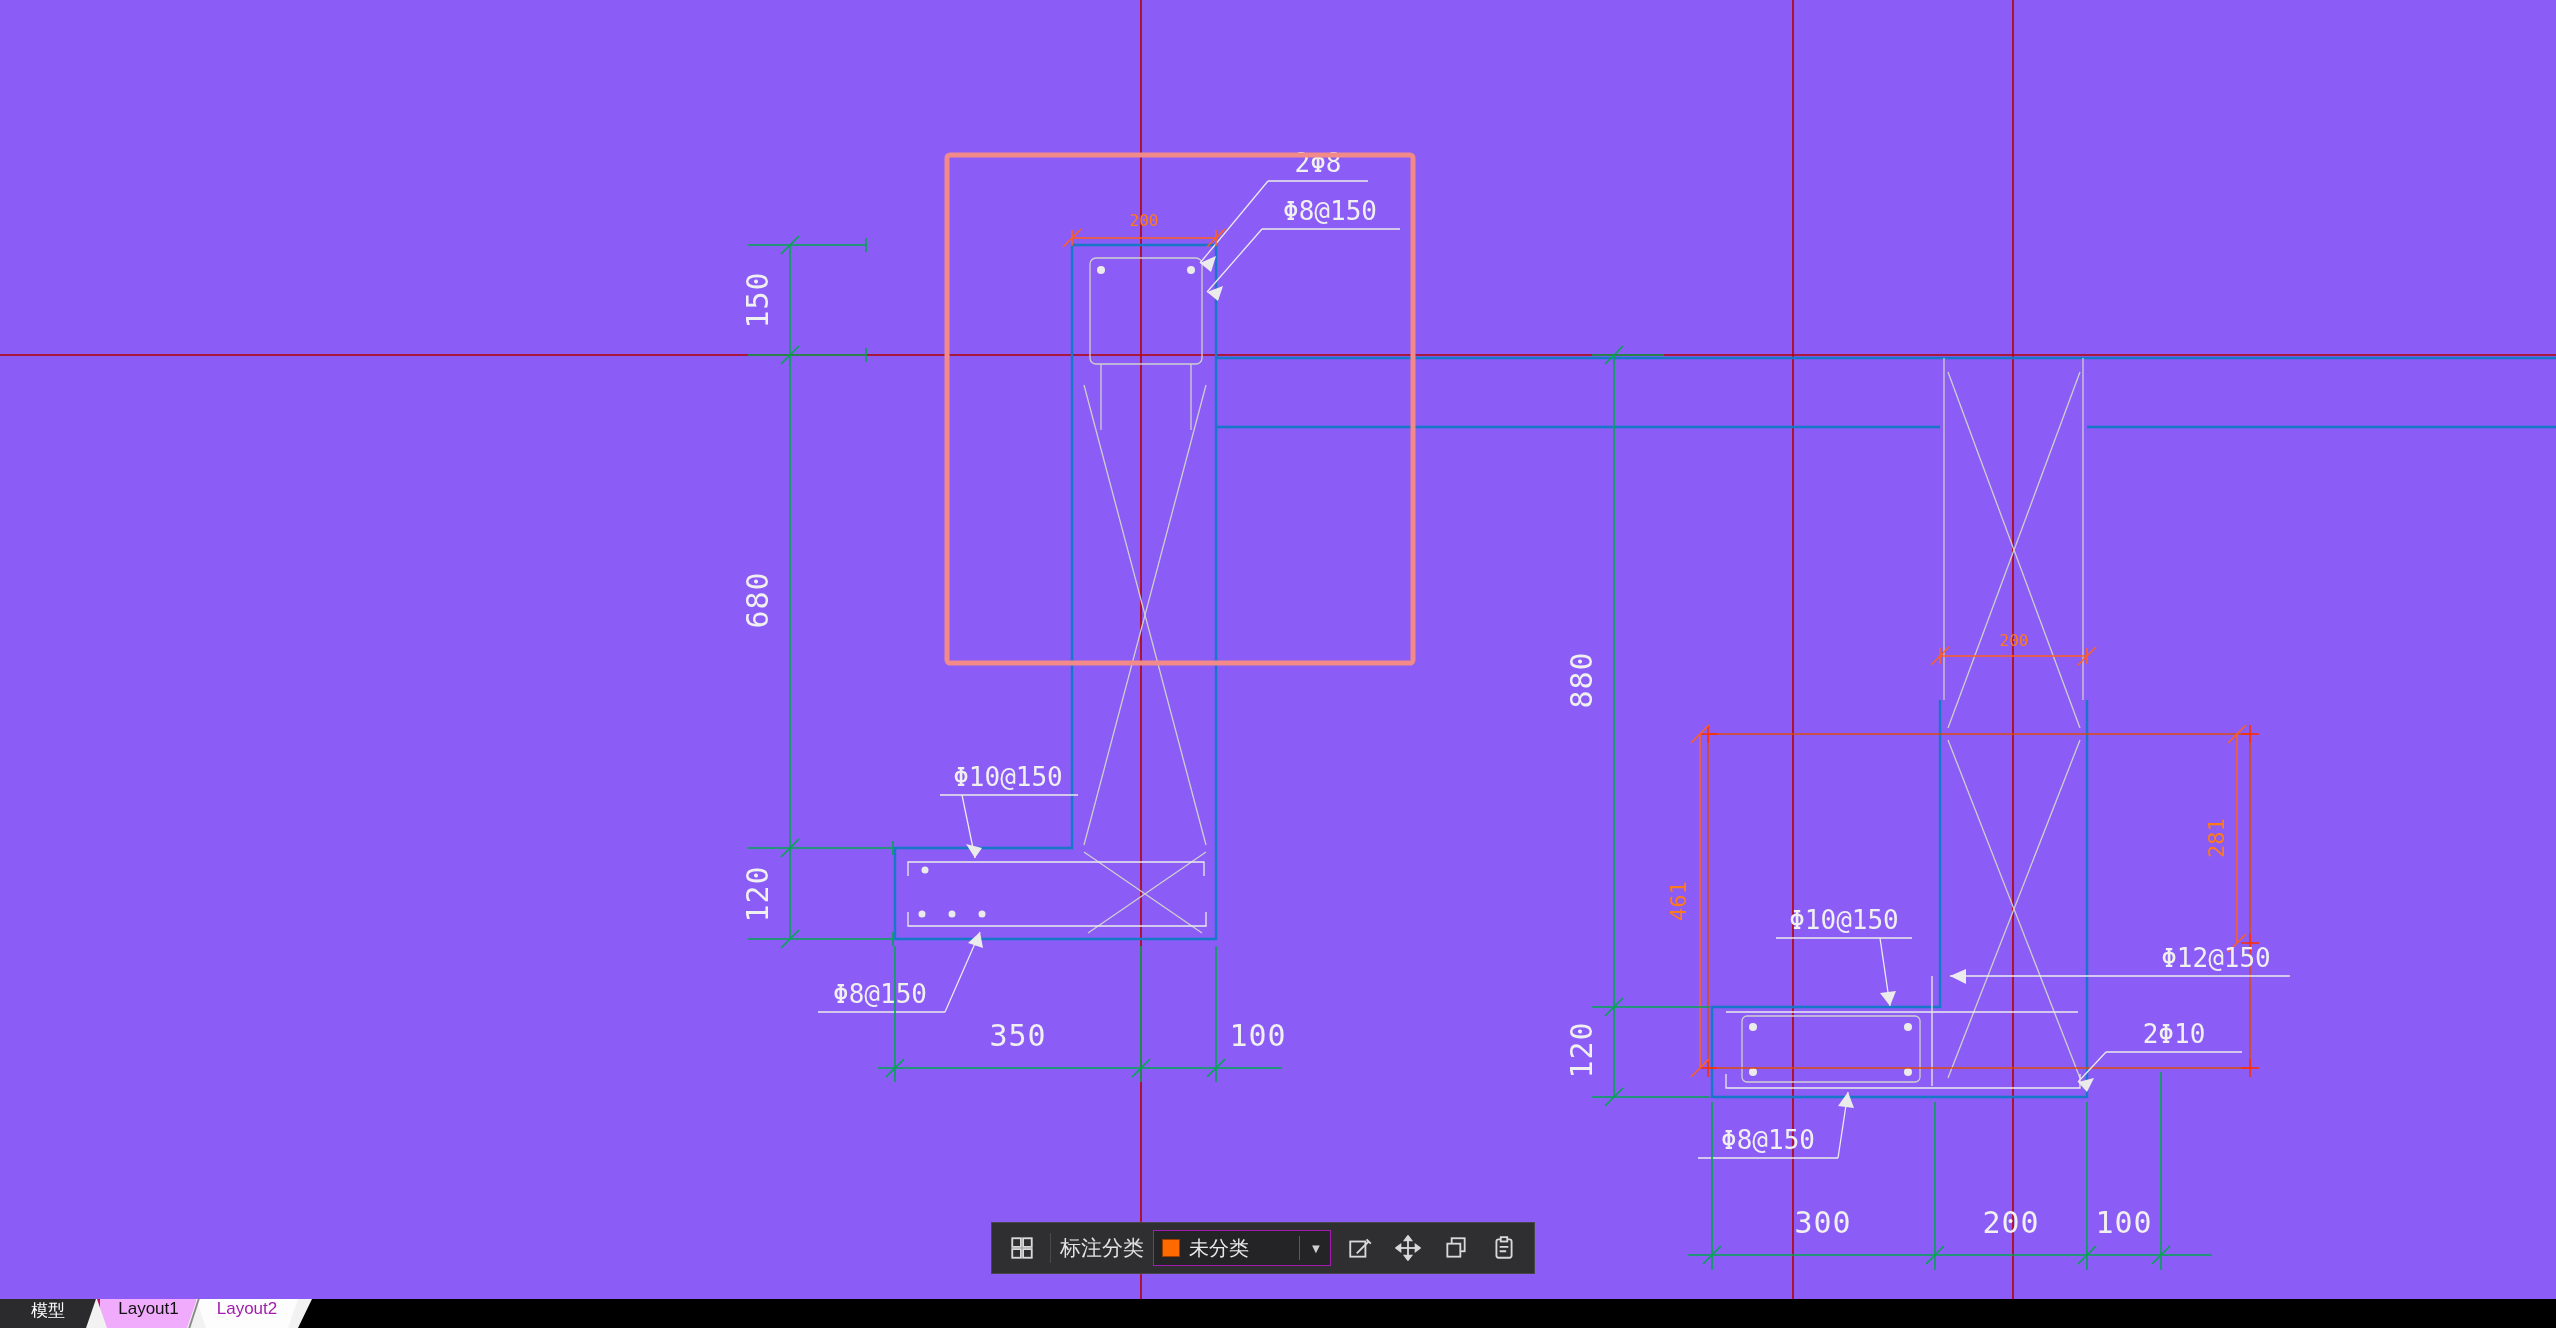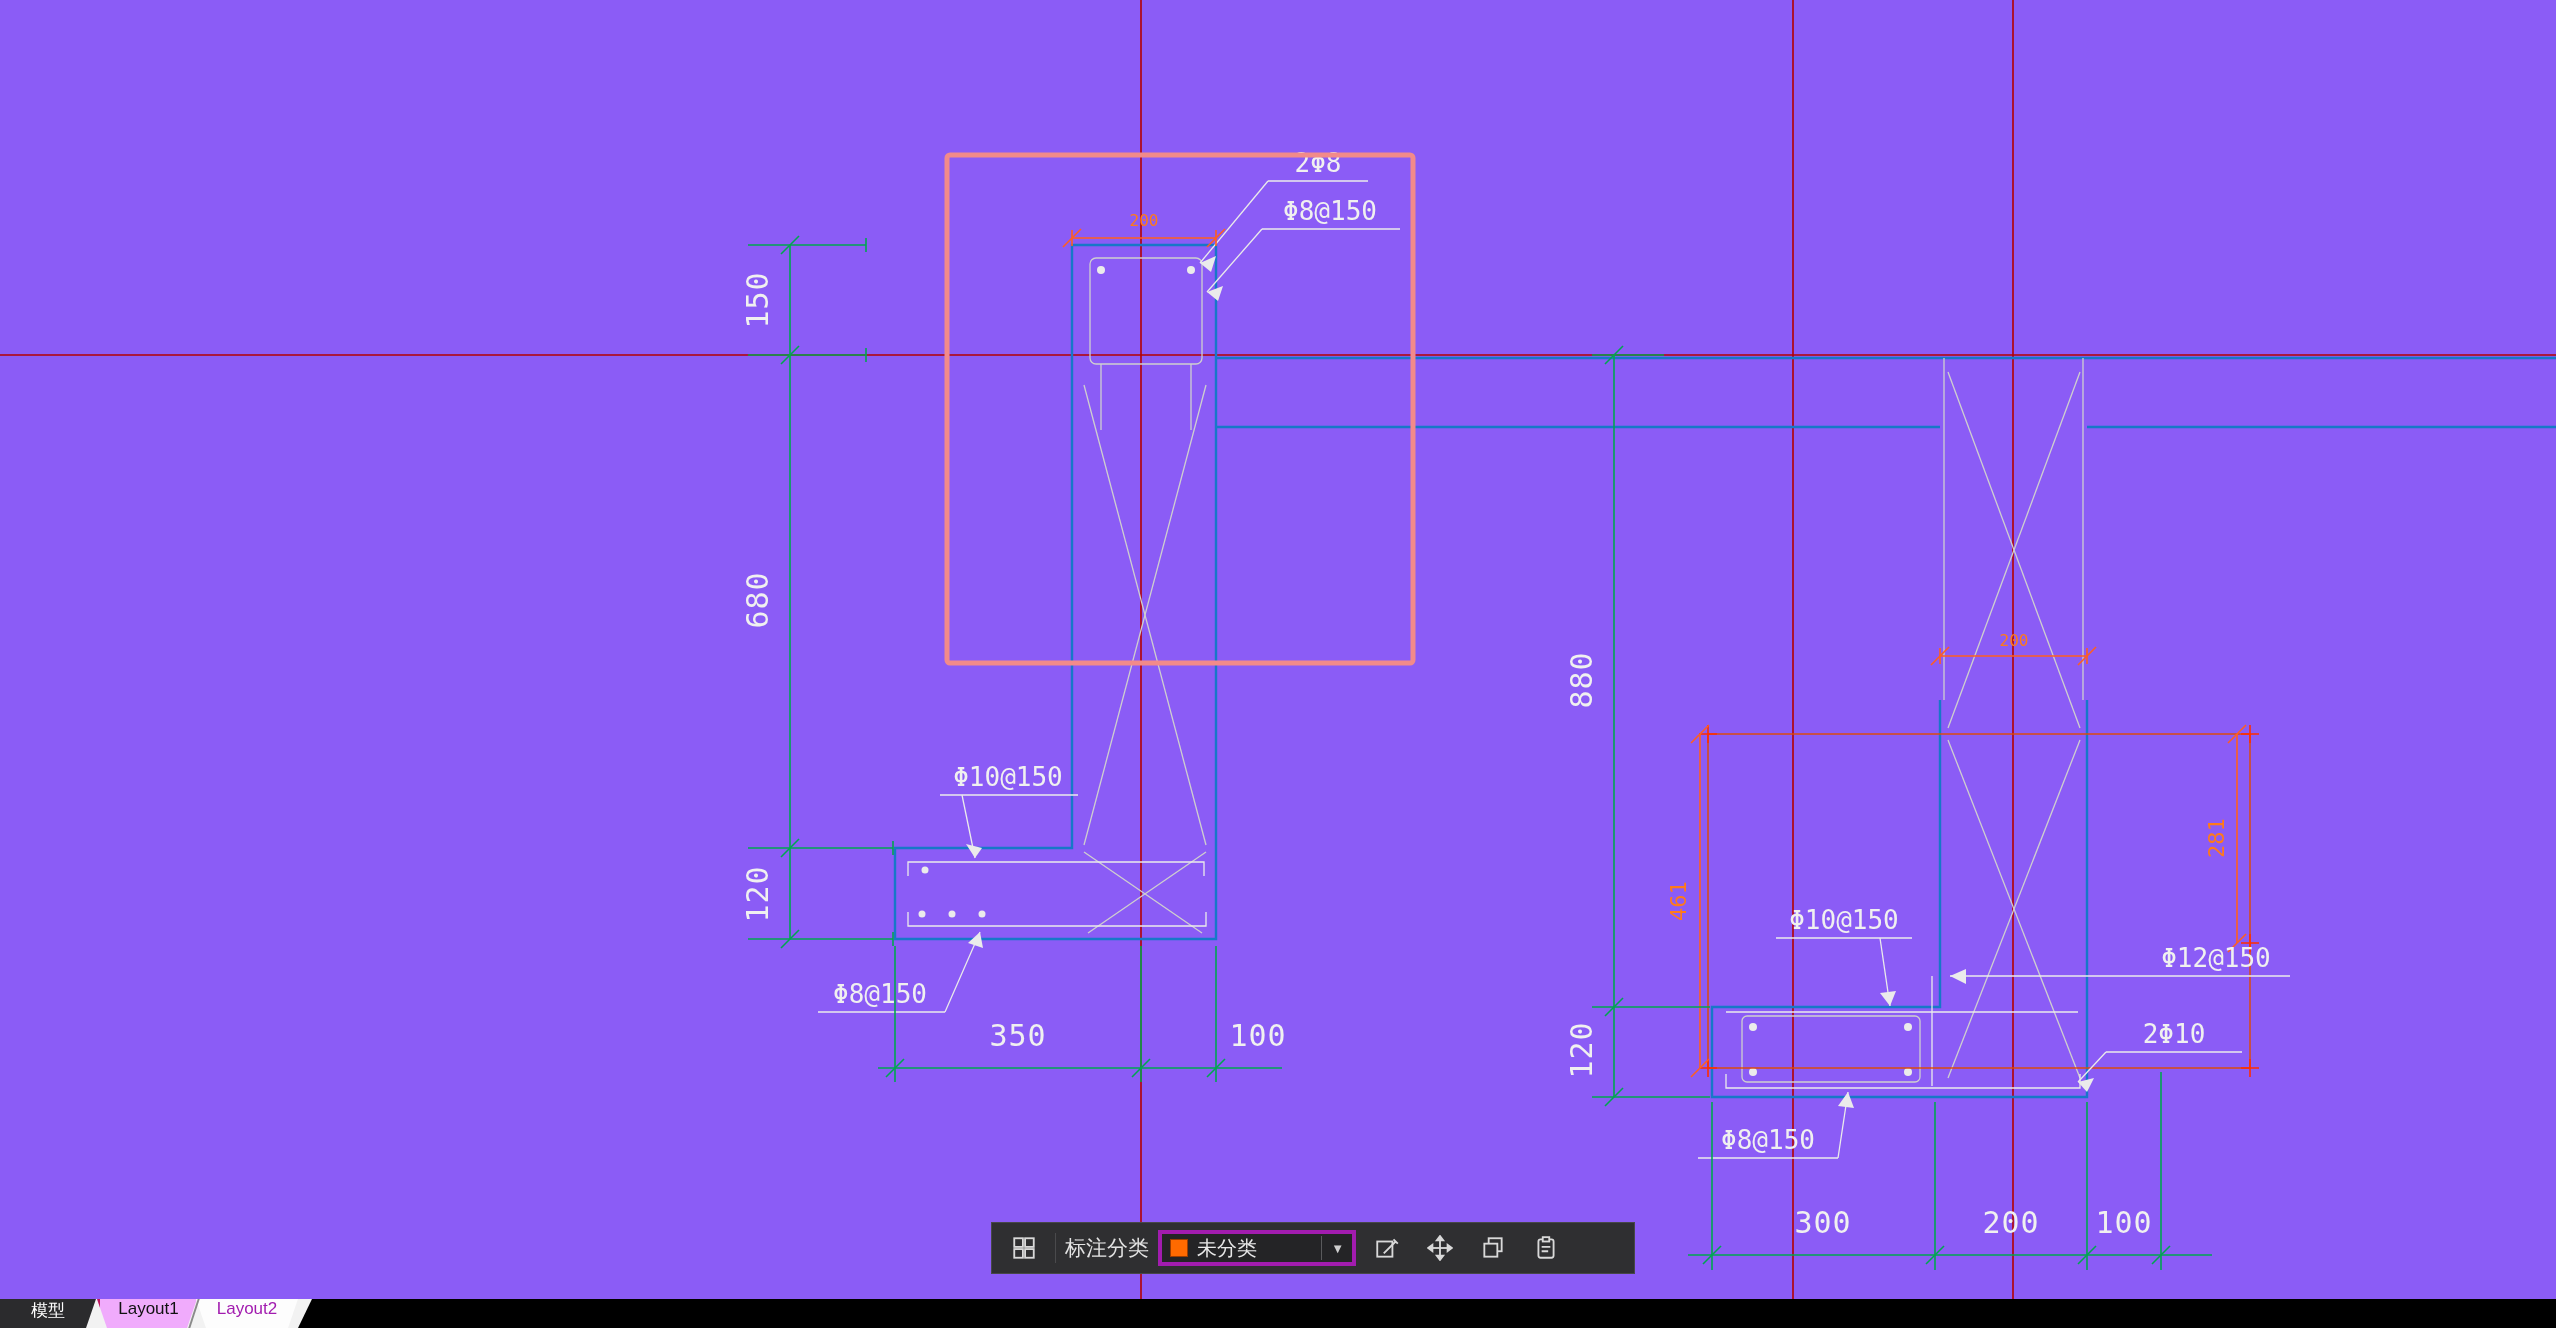--- a/index.html
+++ b/index.html
@@ -20,29 +20,29 @@
   .st-sel{stroke:#f28a8a;stroke-width:5;fill:none}
   .dot{fill:#ebebeb;stroke:none}
   .arr{fill:#ebebeb;stroke:none}
   text{text-anchor:middle}
   .t-dim{fill:#f0f0f0;font:30px "DejaVu Sans Mono",monospace;letter-spacing:1px}
   .t-callout{fill:#f0f0f0;font:26px "DejaVu Sans Mono",monospace}
   .t-orange-sm{fill:#ff7a1a;font:16px "DejaVu Sans Mono",monospace}
   .t-orange{fill:#ff7a1a;font:22px "DejaVu Sans Mono",monospace}
 
   
-  .anno-toolbar{position:absolute;left:991px;top:1222px;width:644px;height:52px;
+  .anno-toolbar{position:absolute;left:991px;top:1222px;width:544px;height:52px;
     background:#2f2f31;border:1px solid #474749;display:flex;align-items:center;
     gap:9px;padding:0 10px}
   .tb-btn{width:44px;height:40px;background:transparent;border:none;display:flex;
     align-items:center;justify-content:center;color:#d9d9d9;padding:0;cursor:pointer}
   .tb-sep{width:1px;height:30px;background:#4a4a4c}
   .tb-label{color:#e3e3e3;font-size:21px;white-space:nowrap}
   .tb-dropdown{display:flex;align-items:center;gap:9px;width:198px;height:36px;
-    background:#242426;border:4px solid #a21caf;padding:0 8px;color:#e8e8e8;
+    background:#242426;border:1px solid #a21caf;padding:0 8px;color:#e8e8e8;
     font-size:20px;cursor:pointer}
   .swatch{width:18px;height:18px;background:#ff6a00;border:1px solid #9a3c00;
     display:inline-block;flex:none}
   .dd-value{flex:1;text-align:left;white-space:nowrap;overflow:hidden}
   .dd-caret{font-size:13px;color:#cfcfcf;border-left:1px solid #5a5a5c;
     padding-left:9px;height:24px;display:flex;align-items:center;flex:none}
 
   
   .tabbar{position:relative;width:2556px;height:29px;background:#000}
   .tabs-backdrop{position:absolute;left:0;top:0;width:312px;height:29px;background:#f2f2f2;

